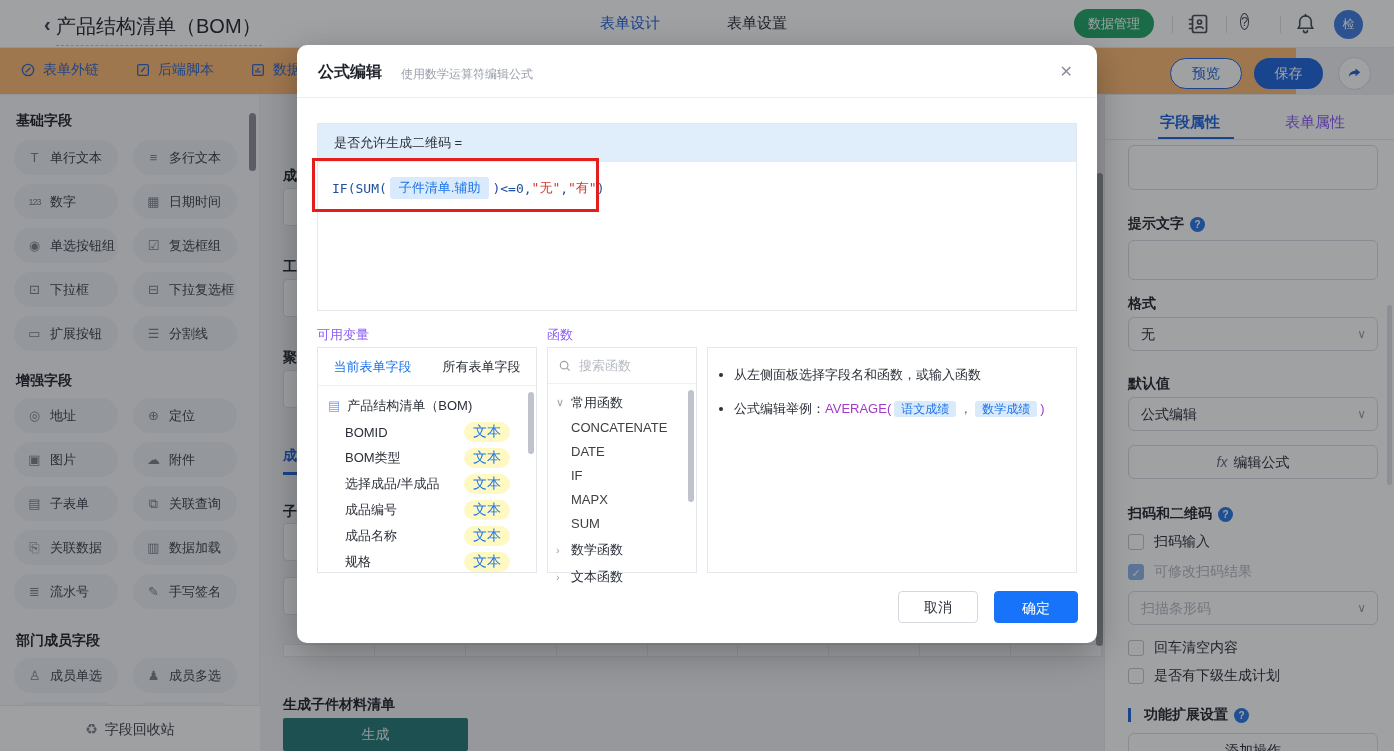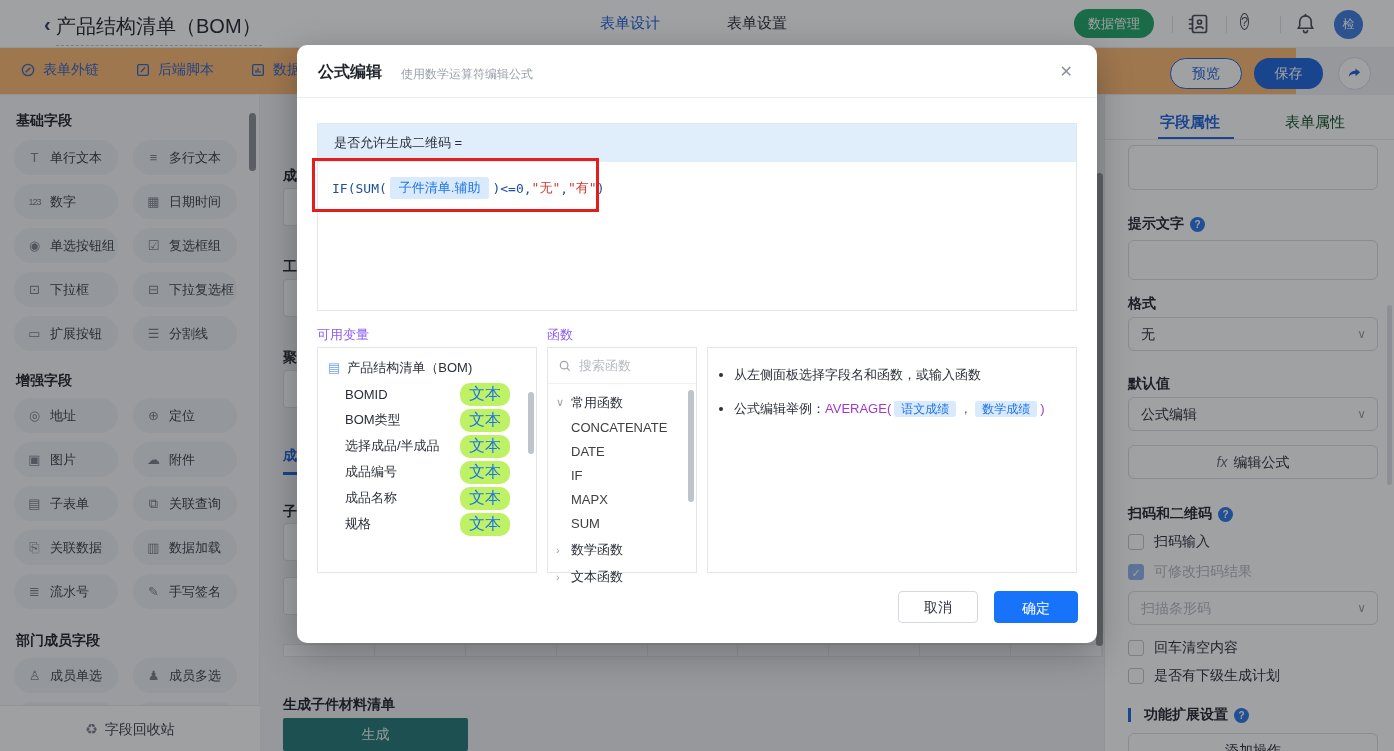--- a/index.html
+++ b/index.html
@@ -44,21 +44,21 @@
   .cv-tab { position:absolute; font-size:14px; color:#1f64dd; font-weight:bold; }
   .cv-tabline { position:absolute; height:3px; background:#1f64dd; }
   .cv-table { position:absolute; left:22px; top:549px; width:820px; height:13px; background:#fafbfc; border:1px solid #e4e6ea; display:flex; }
   .cv-table div { flex:1; border-right:1px solid #e7e9ec; }
   .gen-label { position:absolute; left:22px; top:601px; font-size:14px; font-weight:bold; color:#1f232b; }
   .btn-generate { position:absolute; left:22px; top:623px; width:185px; height:33px; background:#257a77; color:#e9f2f1; font-size:14px; text-align:center; line-height:33px; border-radius:2px; cursor:pointer; }
   .cv-scrollbar { position:absolute; right:1px; top:78px; width:7px; height:473px; background:rgba(40,44,52,.45); border-radius:4px; }
 
   
   .rpanel { position:absolute; left:1104px; top:95px; width:290px; height:656px; background:#fff; border-left:1px solid #e8eaed; z-index:2; }
-  .rp-tab { position:absolute; top:18px; font-size:15px; color:#14532d; cursor:pointer; }
+  .rp-tab { position:absolute; top:18px; font-size:15px; color:#8b5cf6; cursor:pointer; }
   .rp-tab.active { color:#1f64dd; font-weight:bold; }
   .rp-tabline { position:absolute; left:53px; top:42px; width:76px; height:3px; background:#1f64dd; }
   .rp-divider { position:absolute; left:0; top:44px; width:290px; height:1px; background:#e8eaed; }
   .rp-input { position:absolute; left:23px; width:250px; background:#fff; border:1px solid #d9dce3; border-radius:6px; }
   .rp-label { position:absolute; left:23px; font-size:14px; font-weight:bold; color:#23272f; display:flex; align-items:center; gap:6px; }
   .qmark { display:inline-block; width:15px; height:15px; background:#2b77e5; border-radius:50%; color:#fff; font-size:10px; font-weight:bold; text-align:center; line-height:15px; }
   .rp-select { position:absolute; left:23px; width:250px; height:34px; border:1px solid #d9dce3; border-radius:6px; background:#fff; font-size:14px; color:#2a2f38; line-height:32px; padding:0 12px; cursor:pointer; }
   .rp-select .chev { position:absolute; right:11px; top:0; color:#989ca6; font-size:12px; }
   .rp-select.disabled { color:#b6bac2; }
   .rp-check { position:absolute; left:23px; display:flex; align-items:center; gap:10px; font-size:14px; color:#2a2f38; cursor:pointer; }
@@ -86,21 +86,21 @@
   .red-anno { position:absolute; left:15px; top:113px; width:287px; height:54px; border:3px solid #e41e1a; z-index:30; pointer-events:none; }
 
   .m-panel-label { position:absolute; top:281px; font-size:13px; color:#8b5cf6; }
   .m-panel { position:absolute; top:302px; border:1px solid #e3e6ea; background:#fff; }
   .vars-tabs { height:38px; border-bottom:1px solid #eef0f2; display:flex; }
   .vars-tabs div { flex:1; text-align:center; line-height:38px; font-size:13px; color:#2a2f38; cursor:pointer; }
   .vars-tabs .active { color:#1f74e8; }
   .tree-root { height:27px; display:flex; align-items:center; gap:7px; padding-left:10px; font-size:13px; color:#2a2f38; margin-top:6px; }
   .doc-ic { color:#6ea3f5; font-size:13px; }
   .tree-field { height:26px; display:flex; align-items:center; padding-left:27px; padding-right:26px; font-size:13px; color:#2a2f38; cursor:pointer; }
-  .tree-field .tag { margin-left:auto; background:#bef264; color:#1f74e8; font-size:16px; padding:1px 9px; border-radius:10px; }
+  .tree-field .tag { margin-left:auto; background:#fef9c3; color:#1f74e8; font-size:14px; padding:1px 9px; border-radius:10px; }
   .v-scroll { position:absolute; right:2px; top:44px; width:6px; height:62px; background:#bfc3ca; border-radius:3px; }
 
   .fn-search { height:36px; border-bottom:1px solid #eef0f2; display:flex; align-items:center; gap:7px; padding-left:10px; }
   .fn-search input { border:none; outline:none; width:100px; font-size:13px; color:#2a2f38; font-family:inherit; }
   .fn-search input::placeholder { color:#b6bac2; }
   .fn-group { height:27px; display:flex; align-items:center; gap:6px; padding-left:8px; font-size:13px; color:#2a2f38; cursor:pointer; }
   .fn-group .chev { color:#9ba0aa; font-size:11px; width:9px; }
   .fn-item { height:24px; line-height:24px; padding-left:23px; font-size:13px; color:#404040; cursor:pointer; }
   .f-scroll { position:absolute; right:2px; top:42px; width:6px; height:112px; background:#bfc3ca; border-radius:3px; }
 
@@ -391,20 +391,24 @@
           <span class="str">"有"</span>
           <span>)</span>
       </div>
     </div>
     <div class="red-anno"></div>
 
     <span class="m-panel-label" style="left:20px;">可用变量</span>
     <span class="m-panel-label" style="left:250px;">函数</span>
 
     <div class="m-panel" style="left:20px; width:220px; height:226px;">
+      <div class="vars-tabs">
+        <div class="active">当前表单字段</div>
+        <div>所有表单字段</div>
+      </div>
       <div class="tree-root">
         <span class="doc-ic">▤</span>
           <span>产品结构清单（BOM)</span>
       </div>
       <div class="tree-field">
           <span>BOMID</span>
           <span class="tag">文本</span>
         </div>
       <div class="tree-field">
           <span>BOM类型</span>

